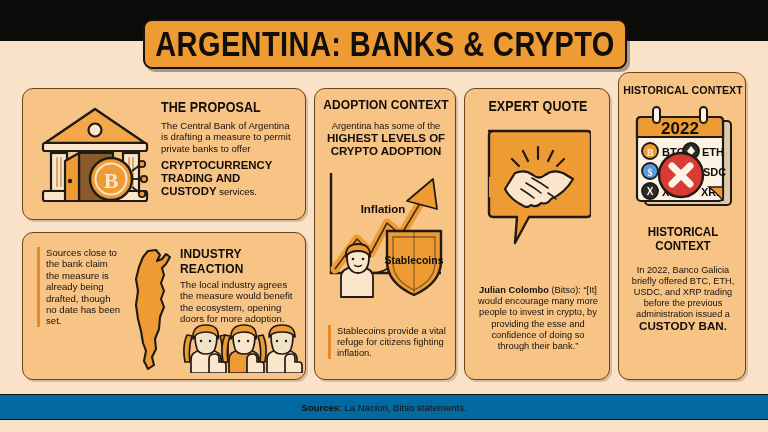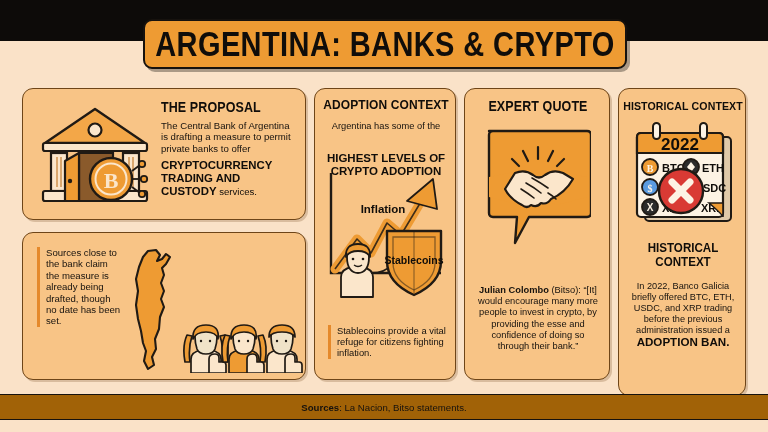--- a/index.html
+++ b/index.html
@@ -54,53 +54,53 @@
     border-left:3.5px solid #E5892B; padding-left:6px;
   }
   #p-industry .rightc{ position:absolute; left:157px; top:14px; width:120px; }
   .map-ico{ position:absolute; left:103px; top:14px; width:52px; height:126px; }
   .people-ico{ position:absolute; left:160px; top:90px; width:122px; height:50px; }
   
   #p-adoption{ left:314px; top:88px; width:142px; height:292px; }
   #p-adoption .top{ position:absolute; left:7px; top:9px; width:128px; text-align:center; }
   #p-adoption .hd{ font-size:12px; }
   #p-adoption .sub{ font-size:9.3px; line-height:11px; color:#16120E; margin-top:9px; }
-  #p-adoption .emph{ font-size:11.5px; font-weight:bold; line-height:12.6px; color:#100D0A;margin-top:20px; }
+  #p-adoption .emph{ font-size:11.5px; font-weight:bold; line-height:12.6px; color:#100D0A; }
   .chart-ico{ position:absolute; left:6px; top:80px; width:130px; height:130px; }
   #p-adoption .foot{
     position:absolute; left:13px; top:236px; width:118px;
     border-left:3.5px solid #E5892B; padding-left:6px;
     font-size:9.4px; line-height:11.2px; color:#16120E;
   }
   
   #p-quote{ left:464px; top:88px; width:146px; height:292px; }
   #p-quote .hd{ position:absolute; left:0; top:11px; width:146px; font-size:12.5px; }
   .shake-ico{ position:absolute; left:20px; top:38px; width:106px; height:118px; }
   #p-quote .qt{
     position:absolute; left:10px; top:196px; width:126px; text-align:center;
     font-size:9.3px; line-height:11.2px; color:#16120E;
   }
   
-  #p-hist{ left:618px; top:88px; width:128px; height:308px; }
+  #p-hist{ left:618px; top:72px; width:128px; height:308px; }
   #p-hist .hd{ position:absolute; left:0; top:11px; width:128px; font-size:10.6px; }
   .cal-ico{ position:absolute; left:12px; top:32px; width:104px; height:106px; }
   #p-hist .h2{
     position:absolute; left:0; top:152px; width:128px; text-align:center;
     font-size:11.6px; font-weight:bold; line-height:13.4px; color:#100D0A;
     transform:scaleY(1.08);
   }
   #p-hist .bd2{
     position:absolute; left:8px; top:192px; width:112px; text-align:center;
     font-size:9.2px; line-height:11px; color:#16120E;
   }
   #p-hist .ban{ font-size:11.6px; font-weight:bold; color:#100D0A; }
   
   .src-bar{
     position:absolute; left:0; top:394px; width:768px; height:26px;
-    background:#a16207; border-top:1.5px solid #16120E; border-bottom:1.5px solid #16120E;
+    background:#0369a1; border-top:1.5px solid #16120E; border-bottom:1.5px solid #16120E;
     display:flex; align-items:center; justify-content:center;
   }
   .src-bar span{ font-size:9.6px; color:#16120E; }
   .src-bar span b{ font-weight:bold; }
   .bottom-fill{ position:absolute; left:0; top:420px; width:768px; height:12px; background:#FAE2C8; }
 </style>
 </head>
 <body>
 
 <div id="stage">
@@ -162,20 +162,24 @@
     <div class="leftq">
       <div class="bd">Sources close to the bank claim the measure is already being drafted, though no date has been set.</div>
     </div>
     <div class="map-ico">
       <svg viewBox="0 0 52 126" width="52" height="126">
         <path d="M22 4 L30 3 L34 8 L31 14 L36 12 L40 7 L44 10 L40 17 L36 21 L38 28 L35 36
                  L38 44 L35 52 L38 60 L34 70 L33 82 L29 92 L30 102 L26 110 L28 118 L22 122
                  L18 114 L20 104 L17 96 L15 84 L12 72 L10 58 L12 44 L10 32 L13 20 L17 10 Z" fill="#EE9B33" stroke="#201A14" stroke-width="2.1" stroke-linejoin="round"></path>
       </svg>
     </div>
+    <div class="rightc">
+      <div class="hd" style="font-size:12px;margin-bottom:4px;">INDUSTRY REACTION</div>
+      <div class="bd">The local industry agrees the measure would benefit the ecosystem, opening doors for more adoption.</div>
+    </div>
     <div class="people-ico">
       <svg viewBox="0 0 122 50" width="122" height="50">
         <g stroke="#201A14" stroke-width="1.7" stroke-linejoin="round">
 
           <path d="M8 50 V36 q0-7 10-9 h10 q10 2 10 9 V50 z" fill="#FBE6CB"></path>
           <path d="M12 14 q0-10 11-10 q11 0 11 10 q0 6 -2 12 q-2 5 -9 5 q-7 0 -9 -5 q-2 -6 -2 -12z" fill="#F0E3C8"></path>
           <path d="M10 16 q-1 -14 13 -14 q14 0 12 14 q-2 -7 -12 -7 q-10 0 -13 7z" fill="#EE9B33"></path>
           <path d="M9 13 q-4 12 -2 26 l-5 0 q-3 -16 2 -27z" fill="#EE9B33"></path>
           <path d="M37 13 q4 12 2 26 l5 0 q3 -16 -2 -27z" fill="#EE9B33"></path>
           <path d="M26 50 V36 q0-5 6-5 q4 0 4 4 v4 h4 q3 0 3 3 v8 z" fill="#FBE6CB"></path>
@@ -303,21 +307,21 @@
         <circle cx="50" cy="70" r="22" fill="#D93A34" stroke="#201A14" stroke-width="2.4"></circle>
         <g stroke="#FDF3E4" stroke-width="7" stroke-linecap="round">
           <line x1="41" y1="61" x2="59" y2="79"></line>
           <line x1="59" y1="61" x2="41" y2="79"></line>
         </g>
       </svg>
     </div>
     <div class="h2">HISTORICAL CONTEXT</div>
     <div class="bd2">
       <span>In 2022, Banco Galicia briefly offered BTC, ETH, USDC, and XRP trading before the previous administration issued a</span>
-      <span class="ban">ADOPTION BAN.</span>
+      <span class="ban">CUSTODY BAN.</span>
     </div>
   </div>
 
   <div class="src-bar">
     <span><b>Sources</b><span>: La Nacion, Bitso statements.</span></span>
   </div>
   <div class="bottom-fill"></div>
 
 </div>
 

